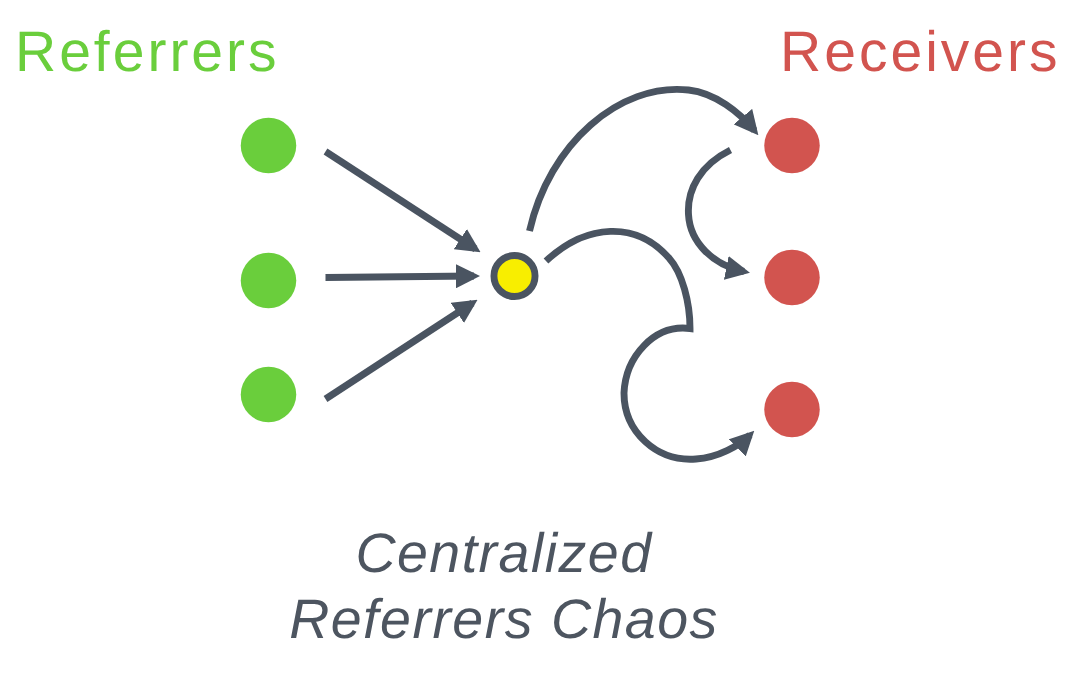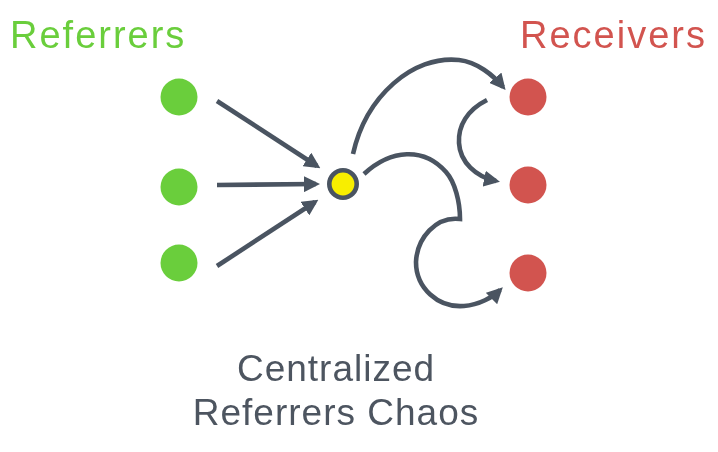--- a/index.html
+++ b/index.html
@@ -33,20 +33,21 @@
   .caption {
     position: absolute;
     left: 0;
     top: 347px;
     width: 672px;
     text-align: center;
     font-size: 37px;
     font-weight: 300;
     line-height: 44px;
     letter-spacing: 1px;
+    font-style: italic;
   }
 </style>
 </head>
 <body>
 
 <div class="canvas">
 
   <div class="group-label right" style="color: rgb(210, 84, 79);">Receivers</div>
 
   <div class="group-label left" style="color: rgb(106, 206, 60);">Referrers</div>

